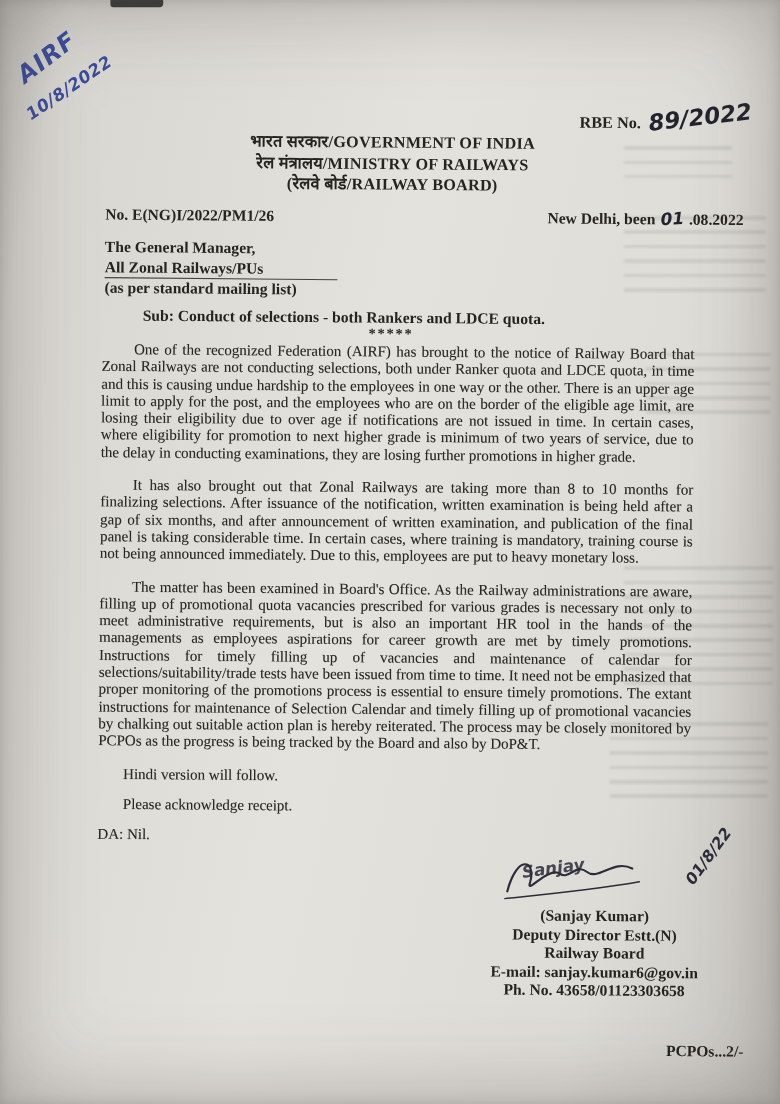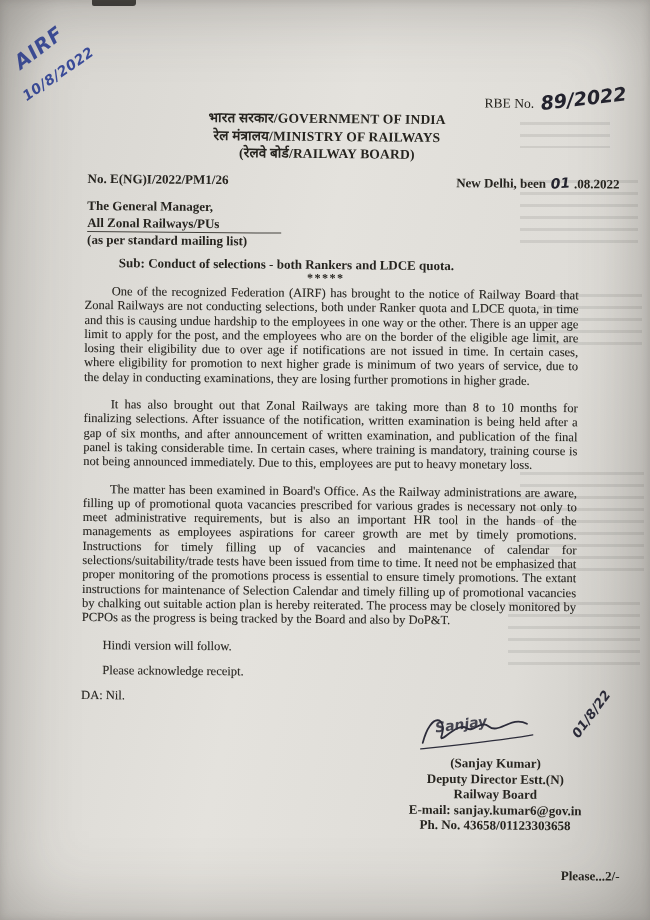--- a/index.html
+++ b/index.html
@@ -27,21 +27,21 @@
   .b3 { right:6px;  top:468px; width:124px; height:104px; }
   .b4 { right:10px; top:598px; width:132px; height:72px; }
   .b5 { right:40px; top:118px; width:90px; height:30px; }
 
   
   .hw { position:absolute; color:#2a3e96; font-family:"DejaVu Sans", sans-serif; font-style:italic; font-weight:bold; opacity:.9; }
   .hw-airf { left:8px; top:38px; font-size:20px; transform:rotate(-38deg); letter-spacing:1px; }
   .hw-date { left:14px; top:68px; font-size:14px; transform:rotate(-35deg); letter-spacing:.5px; }
 
   .rbe { position:absolute; top:88px; right:26px; display:flex; align-items:baseline; gap:6px; }
-  .rbe-label { font-weight:normal; font-size:13.5px; }
+  .rbe-label { font-weight:bold; font-size:13.5px; }
   .rbe-num { font-family:"DejaVu Sans", sans-serif; font-style:italic; font-weight:bold; font-size:19px;
              color:#23232e; transform:rotate(-7deg); display:inline-block; position:relative; top:-3px; }
 
   .letterhead { position:absolute; top:110px; left:0; right:0; text-align:center;
                 font-weight:bold; font-size:13.5px; line-height:17.5px; letter-spacing:.2px; }
 
   .ref-row { position:absolute; top:173px; left:86px; right:32px;
              display:flex; justify-content:space-between; font-weight:bold; font-size:13px; }
   .hw-day { font-family:"DejaVu Sans", sans-serif; font-style:italic; font-size:14px; color:#23232e;
             display:inline-block; transform:rotate(-4deg); margin:0 1px; }
@@ -138,16 +138,16 @@
         <span class="sig-hw-name">Sanjay</span>
         <span class="sig-hw-date">01/8/22</span>
       </div>
       <div>(Sanjay Kumar)</div>
       <div>Deputy Director Estt.(N)</div>
       <div>Railway Board</div>
       <div>E-mail: sanjay.kumar6@gov.in</div>
       <div>Ph. No. 43658/01123303658</div>
     </div>
 
-    <div class="contd">Please...2/-</div>
+    <div class="contd">PCPOs...2/-</div>
 
   </div>
 </div>
 
 </body></html>

